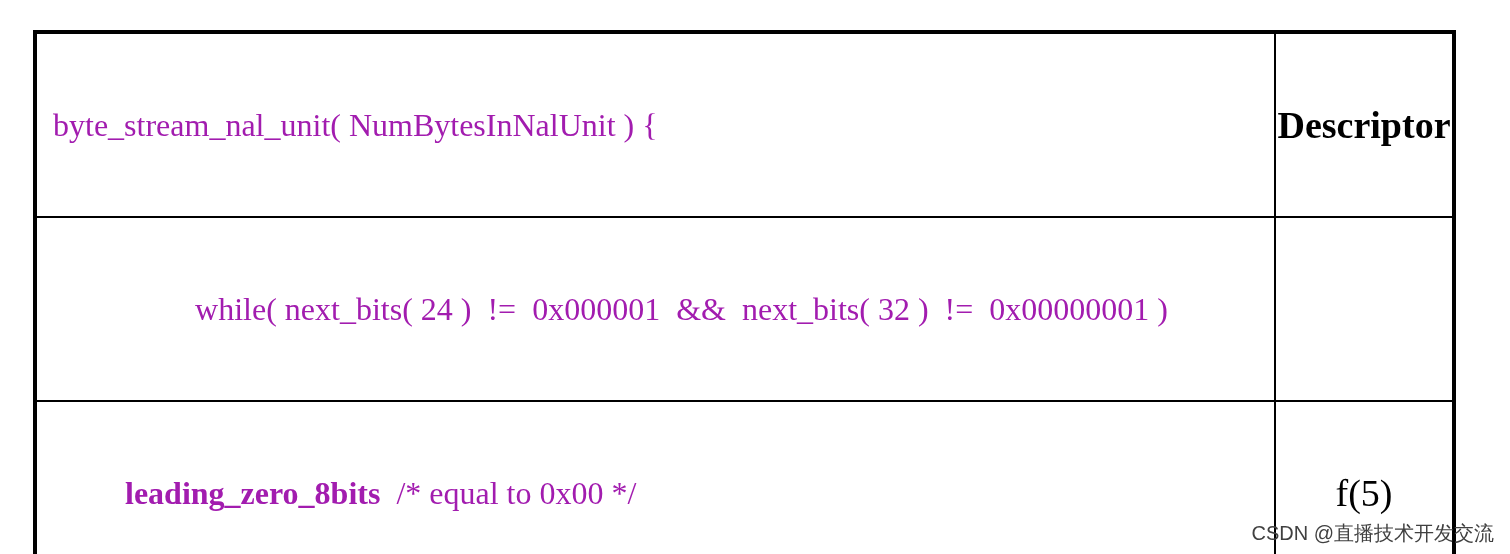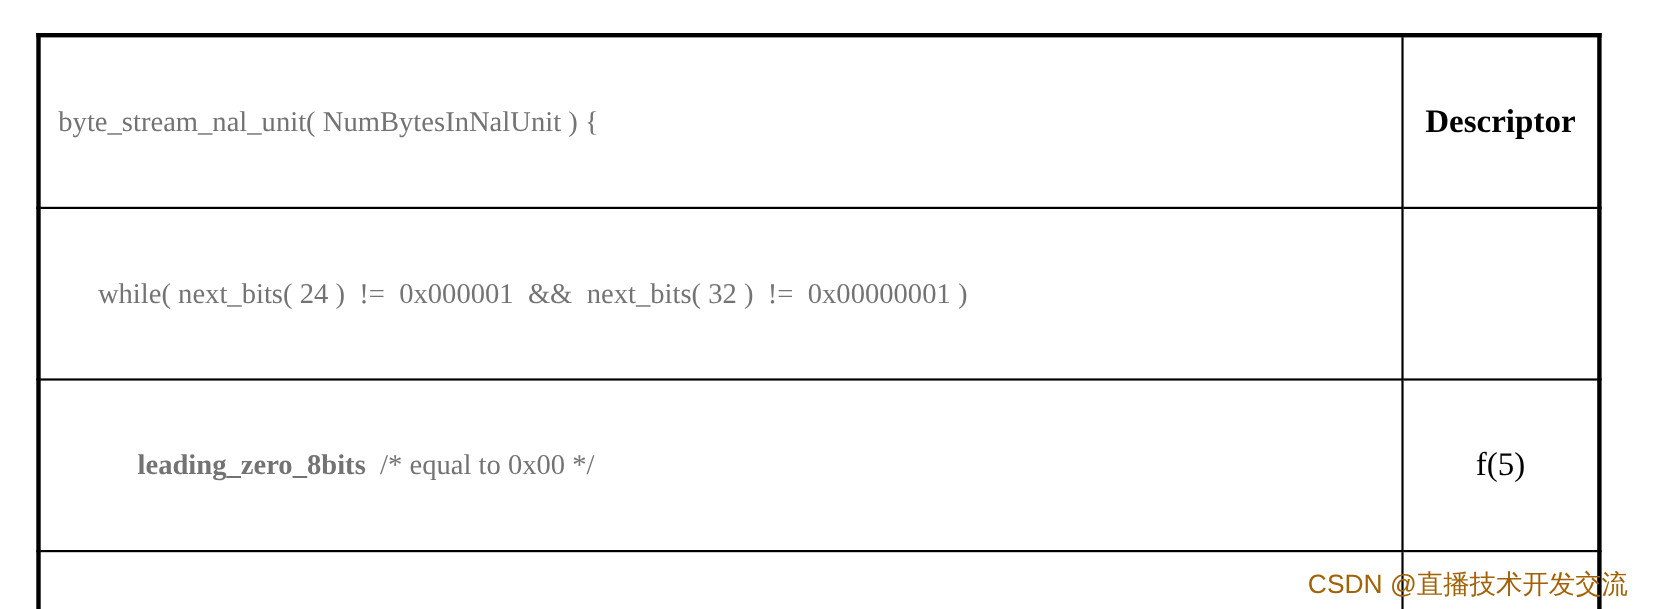--- a/index.html
+++ b/index.html
@@ -18,47 +18,47 @@
     table-layout: fixed;
   }
   table.syntax-table { border: 4px solid #000; }
   table.syntax-table td { border: 2px solid #000; padding: 0; }
   td.desc { border-left: 3px solid #000; }
 
   tr.r-head { height: 47px; }
   tr.r-norm { height: 46px; }
 
   td.syntax {
-    font-size: 26px;
-    color: #737373;
+    font-size: 32px;
+    color: #a21caf;
     vertical-align: middle;
     white-space: pre;
     overflow: hidden;
   }
   td.syntax .line { line-height: 34px; }
   .ind0 { padding-left: 16px; }
-  .ind1 { padding-left: 52px; }
+  .ind1 { padding-left: 52px; text-align: center; }
   .ind2 { padding-left: 88px; }
   .bold { font-weight: bold; }
 
   td.desc {
-    font-size: 30px;
+    font-size: 38px;
     color: #000;
     text-align: center;
     vertical-align: middle;
     white-space: pre;
   }
   td.desc.header { font-weight: bold; }
 
   .watermark {
     position: absolute;
-    right: 30px; bottom: 7px;
+    right: 16px; bottom: 7px;
     font-family: "Liberation Sans", "DejaVu Sans", sans-serif;
-    font-size: 24px;
-    color: #a16207;
+    font-size: 20px;
+    color: #404040;
     white-space: pre;
   }
 </style>
 </head>
 <body>
 
 <table class="syntax-table">
   <colgroup>
     <col style="width:1240px">
     <col style="width:179px">

